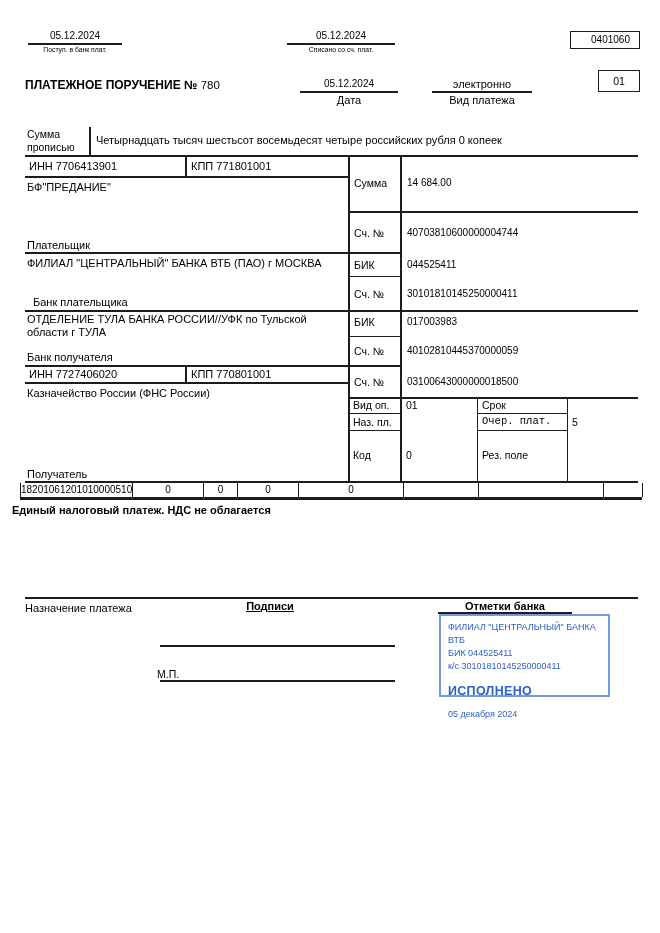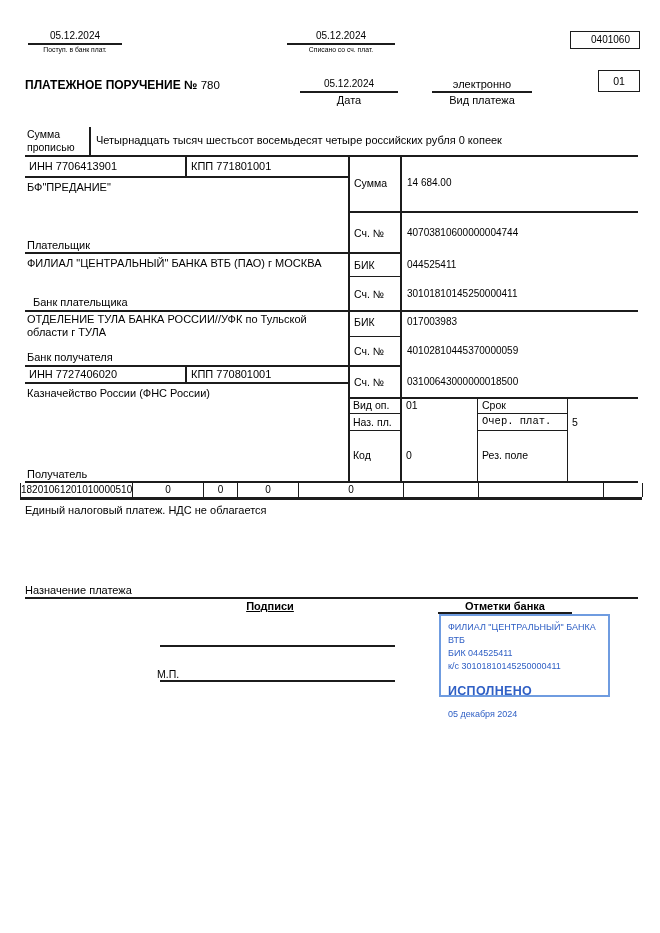--- a/index.html
+++ b/index.html
@@ -142,22 +142,22 @@
     <div class="cell" style="width:71px;">0</div>
     <div class="cell" style="width:34px;">0</div>
     <div class="cell" style="width:61px;">0</div>
     <div class="cell" style="width:105px;">0</div>
     <div class="cell" style="width:75px;"></div>
     <div class="cell" style="width:125px;"></div>
     <div class="cell" style="width:39px;border-right:1.5px solid #1c1c1c;"></div>
   </div>
   <div class="ln" style="left:20px;top:497px;width:622px;height:2.5px;"></div>
 
-  <div class="t" style="left:25px;top:504px;">Единый налоговый платеж. НДС не облагается</div>
-  <div class="t" style="left:25px;top:584px;">Назначение платежа</div>
+  <div class="t" style="left:12px;top:504px;font-weight:bold;">Единый налоговый платеж. НДС не облагается</div>
+  <div class="t" style="left:25px;top:602px;">Назначение платежа</div>
   <div class="ln" style="left:25px;top:597px;width:613px;height:2px;"></div>
 
   <div class="t b ctr" style="left:170px;top:600px;width:200px;text-decoration:underline;">Подписи</div>
   <div class="t b ctr" style="left:438px;top:600px;width:134px;">Отметки банка</div>
   <div class="ln" style="left:438px;top:612px;width:134px;height:1.5px;"></div>
 
   <div class="t sm" style="left:157px;top:624px;margin-top:44px;">М.П.</div>
   <div class="ln" style="left:160px;top:645px;width:235px;height:2px;"></div>
   <div class="ln" style="left:160px;top:680px;width:235px;height:2px;"></div>
 

